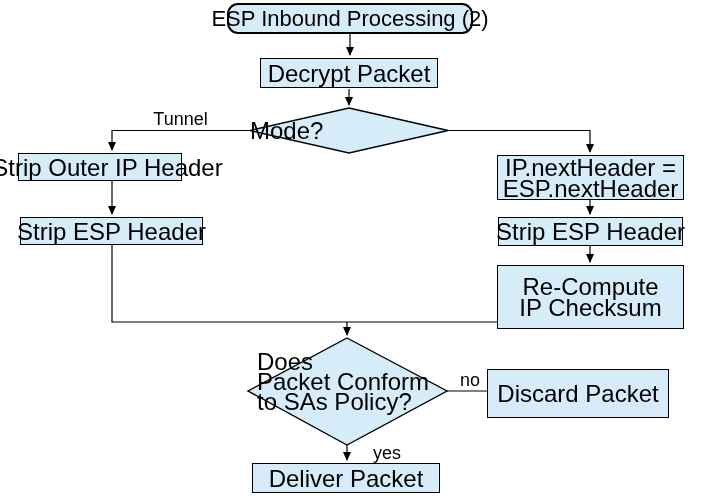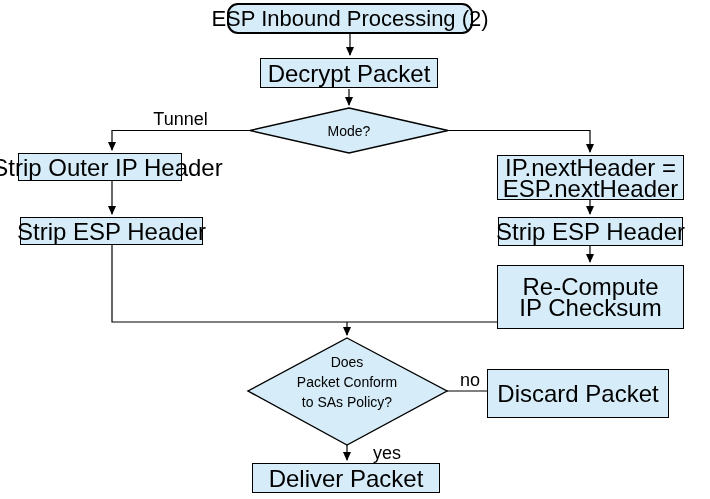--- a/index.html
+++ b/index.html
@@ -54,23 +54,23 @@
   }
   .float-label {
     position: absolute;
     font-size: 18px;
     line-height: 20px;
     text-align: center;
     white-space: nowrap;
   }
   .diamond-label {
     position: absolute;
-    font-size: 14px;
+    font-size: 24px;
     line-height: 20px;
-    text-align: center;
+    text-align: left;
   }
   .diamond-label span { display: block; }
 </style>
 </head>
 <body>
 
 <div id="canvas">
 
   <svg id="connector-layer" viewBox="0 0 710 499" xmlns="http://www.w3.org/2000/svg">
     <defs>

